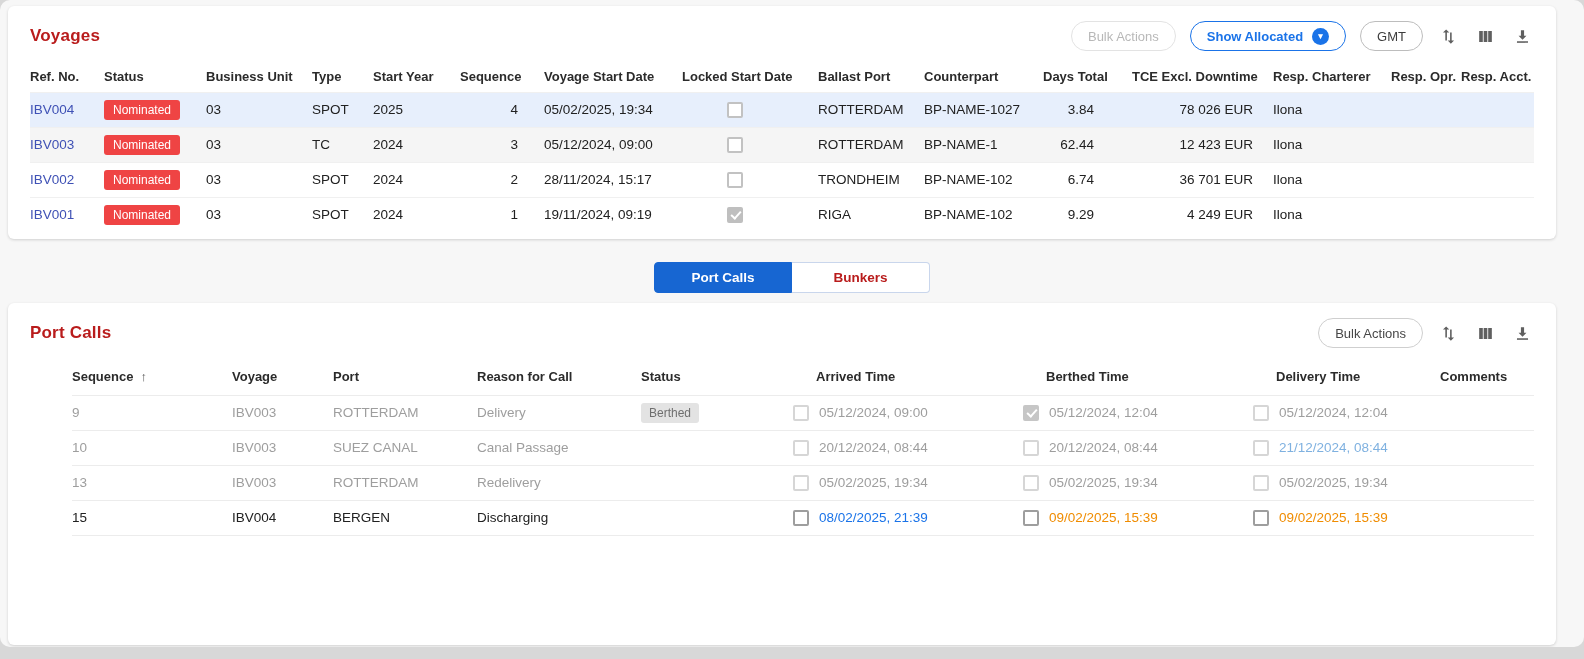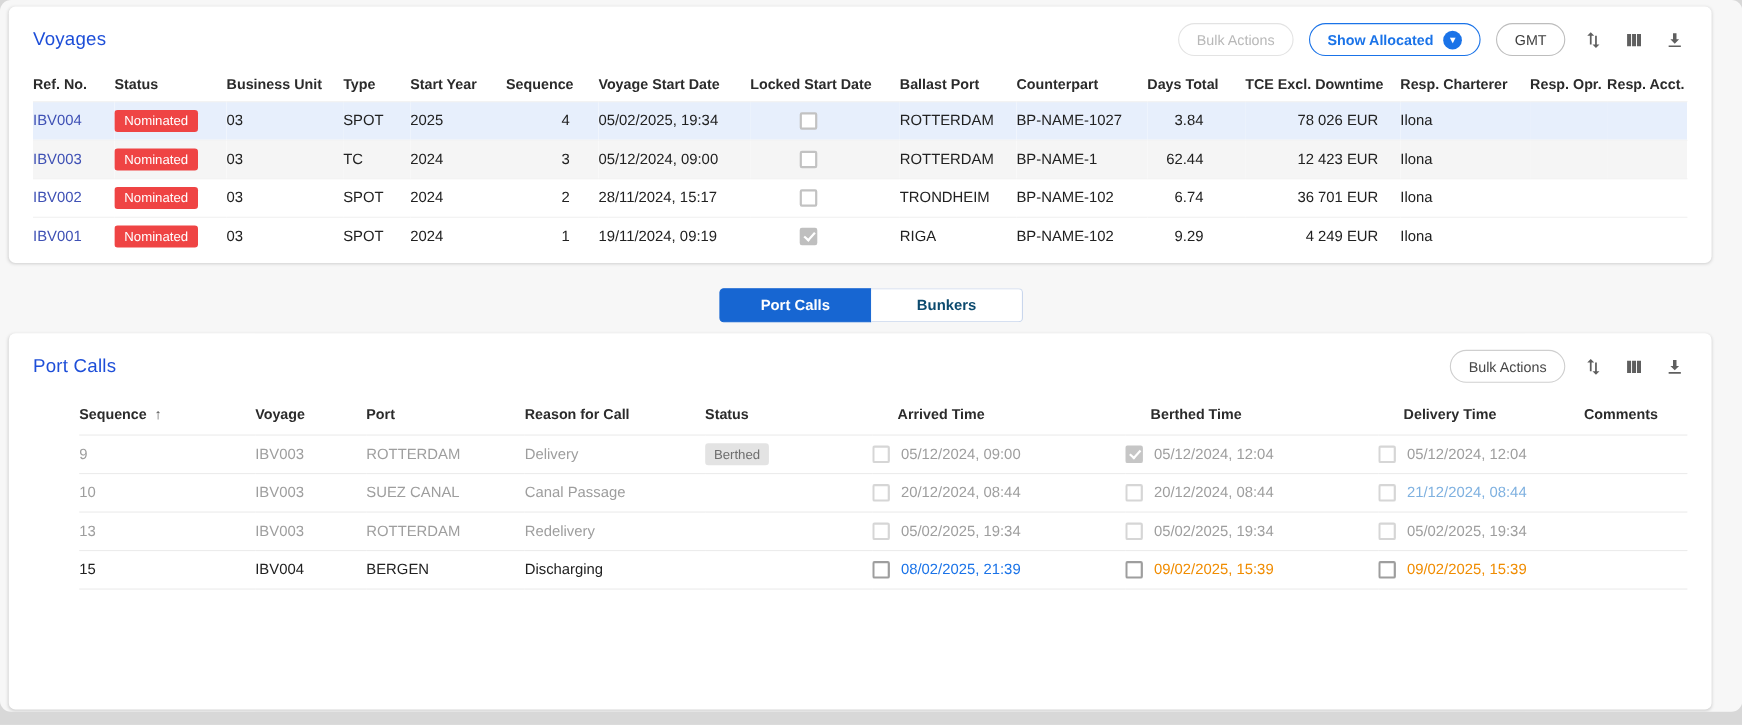--- a/index.html
+++ b/index.html
@@ -8,21 +8,21 @@
   .window { position: absolute; top: 0; left: 0; width: 1584px; height: 647px;
             background: #f7f7f7; border-radius: 10px; overflow: hidden; }
 
   .card { position: absolute; left: 8px; width: 1548px; background: #ffffff;
           border-radius: 6px; box-shadow: 0 1px 3px rgba(0,0,0,0.16); padding: 0 22px; }
   .voyages-card { top: 6px; height: 233px; }
   .portcalls-card { top: 303px; height: 342px; }
 
   .card-head { display: flex; justify-content: space-between; align-items: center;
                padding-top: 12px; height: 48px; }
-  .card-title { font-size: 17px; font-weight: 400; color: #1d4ed8; letter-spacing: .2px; }
+  .card-title { font-size: 17px; font-weight: 700; color: #b91c1c; letter-spacing: .2px; }
   .head-actions { display: flex; align-items: center; gap: 14px; }
 
   .btn { height: 30px; border-radius: 16px; padding: 12px 16px; font-size: 13px;
          background: #fff; font-family: inherit; cursor: pointer;
          display: inline-flex; align-items: center; white-space: nowrap; }
   .btn-ghost { border: 1px solid #e3e3e3; color: #b8b8b8; }
   .btn-blue-outline { border: 1px solid #1a73e8; color: #1a73e8; font-weight: 700; gap: 9px; }
   .caret-circle { width: 17px; height: 17px; border-radius: 50%; background: #1a73e8;
                   color: #fff; font-size: 9px; display: inline-flex; align-items: center;
                   justify-content: center; }
@@ -88,21 +88,21 @@
   .time-text { vertical-align: middle; }
 
   
   .tabs { position: absolute; top: 262px; left: 0; width: 100%; display: flex;
           justify-content: center; }
   .tab { width: 138px; height: 31px; font-size: 13.5px; font-family: inherit;
          cursor: pointer; display: flex; align-items: center; justify-content: center;
          font-weight: 700; }
   .tab.active { background: #1766d2; color: #fff; border: 1px solid #1766d2;
                 border-radius: 4px 0 0 4px; }
-  .tab:not(.active) { background: #fff; color: #0c4a6e; border: 1px solid #c9d6ec;
+  .tab:not(.active) { background: #fff; color: #b91c1c; border: 1px solid #c9d6ec;
                       border-left: none; border-radius: 0 4px 4px 0; }
 </style>
 </head>
 <body>
 
 <div class="window">
 
   <section class="card voyages-card">
     <div class="card-head">
       <h2 class="card-title">Voyages</h2>

